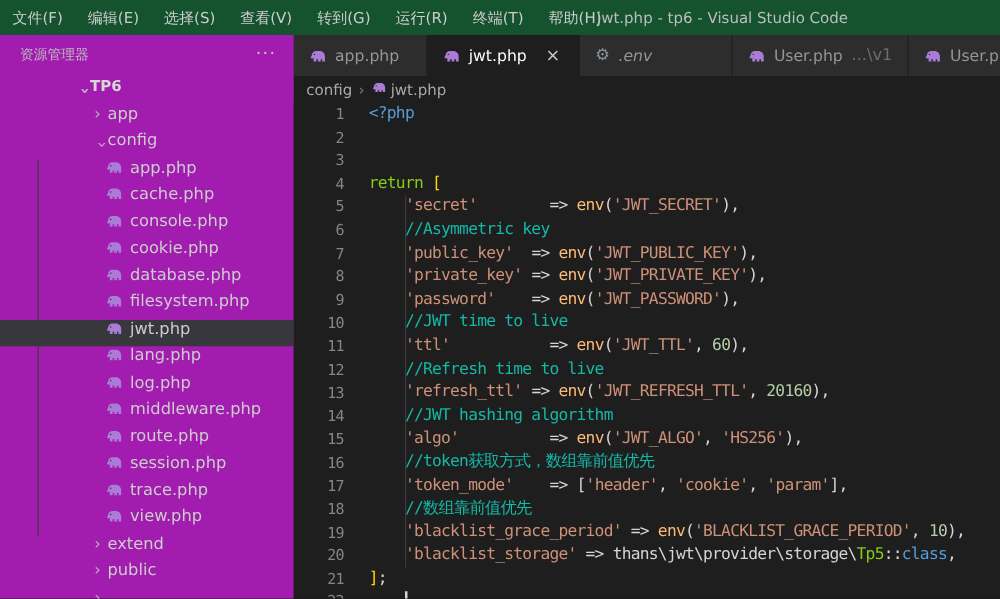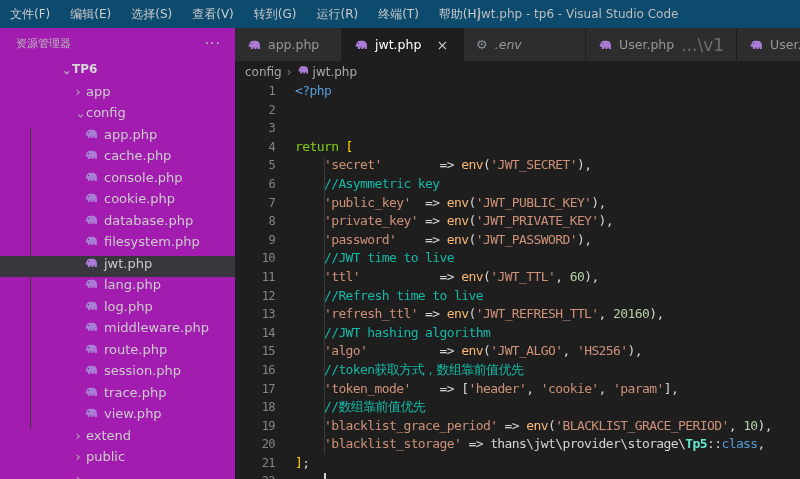--- a/index.html
+++ b/index.html
@@ -1,20 +1,20 @@
 <!DOCTYPE html>
 <html><head>
 <meta charset="utf-8">
 <style>
   * { margin:0; padding:0; box-sizing:border-box; }
   html,body { width:800px; height:479px; overflow:hidden; background:#1e1e1e;
     font-family:"DejaVu Sans","Liberation Sans",sans-serif; }
 
   
-  .titlebar { position:relative; height:28px; background:#0c4a6e; display:flex;
+  .titlebar { position:relative; height:28px; background:#14532d; display:flex;
     align-items:center; color:#cccccc; font-size:12px; }
   .menu-item { padding:0 10px; line-height:28px; cursor:default; }
   .win-title { position:absolute; left:578px; transform:translateX(-50%);
     color:#bdbdbd; font-size:12px; white-space:nowrap; }
 
   
   .main { display:flex; height:451px; }
 
   
   .sidebar { position:relative; width:235px; background:#a21caf; flex:none; overflow:hidden; }
@@ -37,21 +37,21 @@
   .editor-col { flex:1; display:flex; flex-direction:column; min-width:0; }
 
   
   .tabbar { height:33px; background:#252526; display:flex; flex:none; overflow:hidden; }
   .tab { display:flex; align-items:center; padding:0 12px; background:#2d2d2d;
     color:#969696; font-size:12.5px; border-right:1px solid #1e1e1e; cursor:pointer;
     white-space:nowrap; flex:none; }
   .tab .php-svg { margin-right:7px; }
   .tab.active { background:#1e1e1e; color:#ffffff; }
   .tab-label.italic { font-style:italic; }
-  .tab-detail { color:#6d6d6d; font-size:17px; margin-left:7px; }
+  .tab-detail { color:#6d6d6d; font-size:13px; margin-left:7px; }
   .tab-close { margin-left:12px; color:#cccccc; font-size:14px; line-height:14px;
     padding:1px 3px; border-radius:3px; }
   .gear { color:#8a9199; font-size:13px; margin-right:7px; }
 
   
   .breadcrumb { height:21px; display:flex; align-items:center; padding-left:10px;
     background:#1e1e1e; color:#a9a9a9; font-size:12px; flex:none; }
   .bc-sep { margin:0 5px; color:#7a7a7a; }
   .breadcrumb .php-svg { width:12px; height:12px; margin-right:4px; }
 
@@ -62,21 +62,21 @@
   .code-line { display:flex; height:18.6px; line-height:18.6px; white-space:pre; }
   .ln { width:40px; text-align:right; color:#858585; font-size:12px; flex:none;
     padding-right:0; }
   .code-text { padding-left:20px; }
   .tk-kw  { color:#84cc16; }
   .tk-kwblue { color:#569cd6; }
   .tk-str { color:#ce9178; }
   .tk-cmt { color:#14b8a6; }
   .tk-fn  { color:#fdba74; }
   .tk-num { color:#b5cea8; }
-  .tk-cls { color:#5eead4;font-weight:bold; }
+  .tk-cls { color:#84cc16; }
   .tk-pln { color:#d4d4d4; }
   .tk-brk { color:#ffd700; }
   .indent-guide { position:absolute; left:89px; top:75px; width:1px; height:297px;
     background:#3a3a3a; }
   .cursor { position:absolute; left:89px; top:391px; width:1.5px; height:16px;
     background:#d4d4d4; }
 </style>
 </head>
 <body>
 

